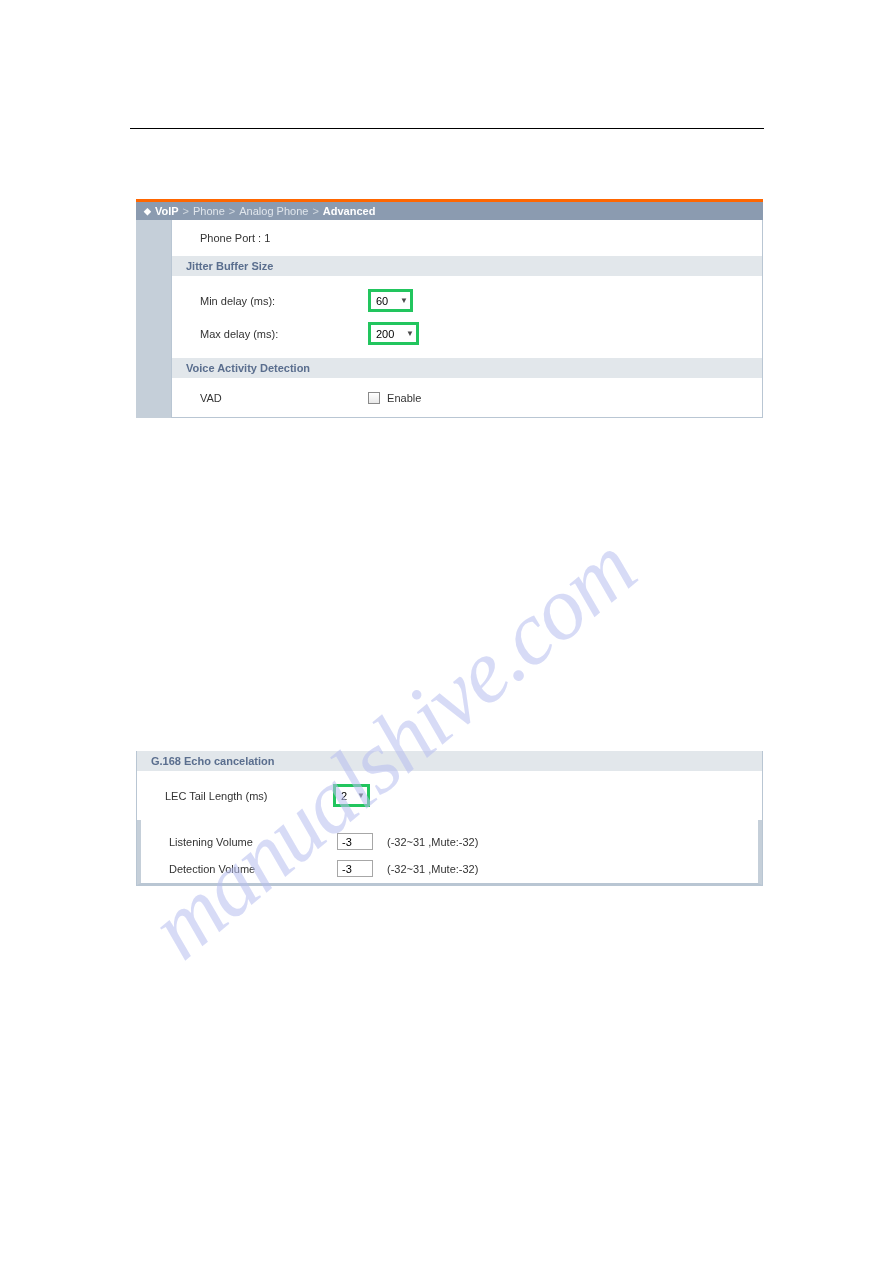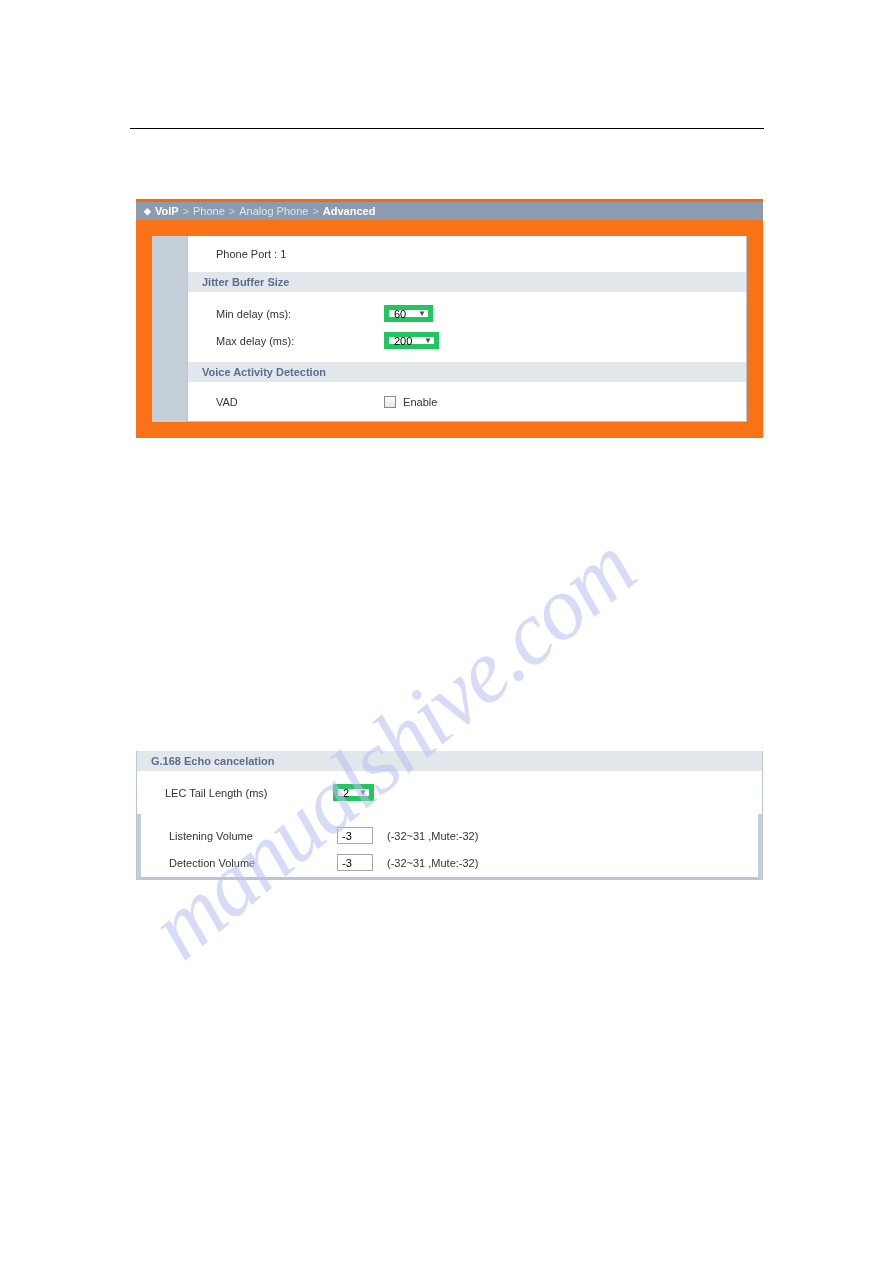--- a/index.html
+++ b/index.html
@@ -44,22 +44,22 @@
     }
     .breadcrumb .regular {
       color: #e0e6ec;
       font-weight: normal;
     }
     .breadcrumb .sep {
       color: #d0d8e0;
       font-weight: normal;
     }
     .content-area {
-      background: #f97316;
-      padding: 16px;
+      background: #7dd3fc;
+      padding: 0;
       display: flex;
     }
     .left-strip {
       width: 35px;
       background: #c5cfd9;
     }
     .inner-panel {
       flex: 1;
       background: #fff;
       border: 1px solid #b9c6d3;
@@ -84,23 +84,23 @@
       align-items: center;
       padding: 5px 0 5px 28px;
     }
     .form-row .label {
       width: 168px;
       color: #333;
     }
     .dropdown {
       display: inline-flex;
       align-items: center;
-      border: 5px solid #22c55e;
+      border: 3px solid #22c55e;
       background: #fff;
-      height: 17px;
+      height: 23px;
       font-size: 11px;
       padding: 0 2px 0 5px;
     }
     .dropdown .val {
       min-width: 20px;
     }
     .dropdown .arrow {
       margin-left: 4px;
       font-size: 8px;
       color: #4a4a4a;

